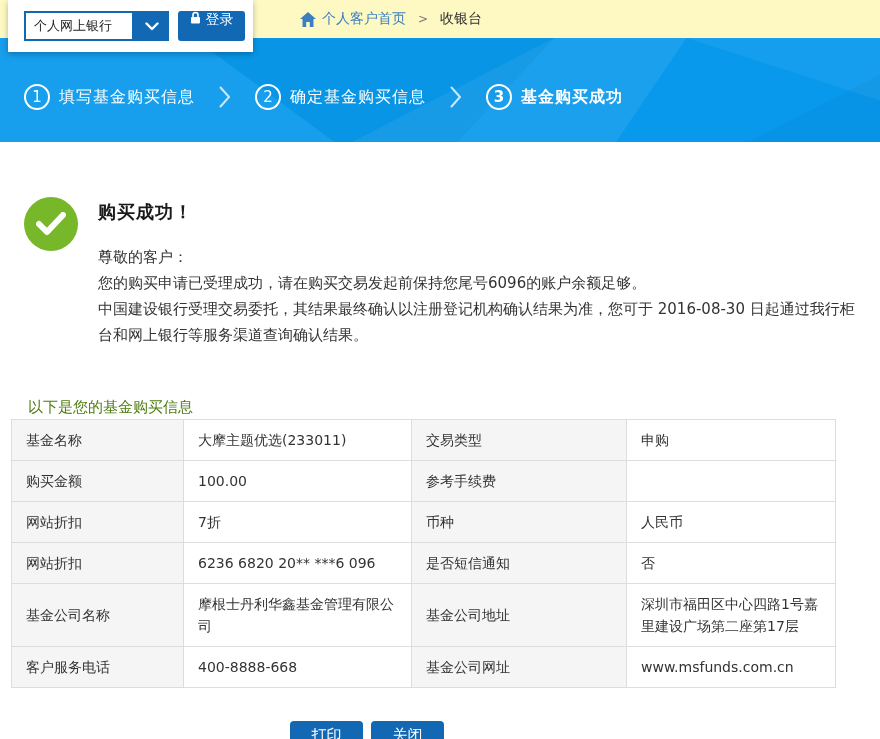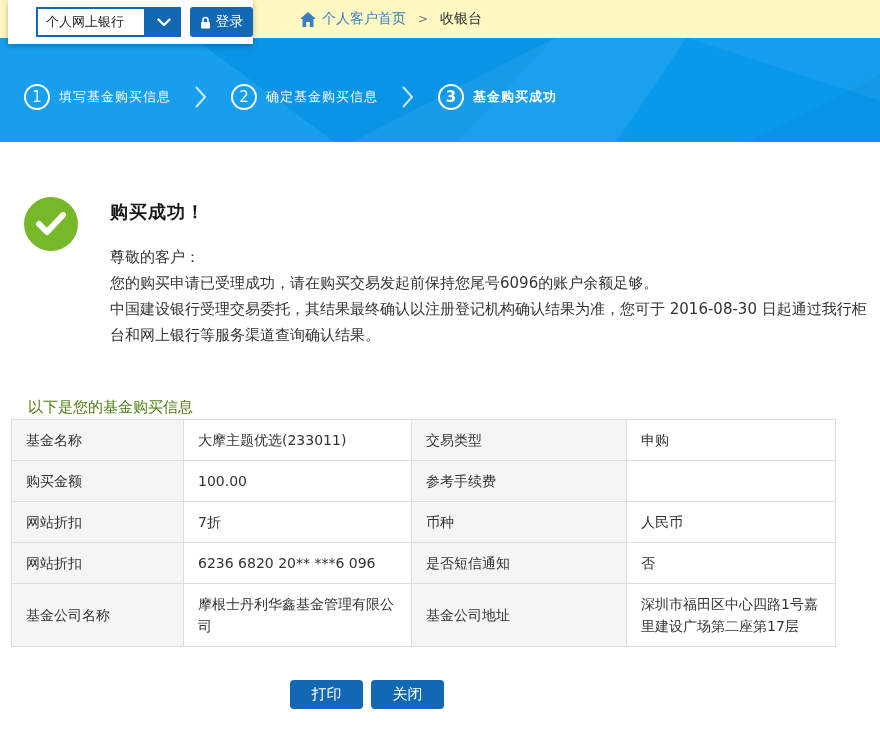--- a/index.html
+++ b/index.html
@@ -27,26 +27,26 @@
   }
   .breadcrumb .home-ic { margin-right:6px; display:flex; align-items:center; }
   .crumb-link { color:#3a7fc1; cursor:pointer; }
   .crumb-sep { color:#777; margin:0 12px; font-size:12px; }
   .crumb-current { color:#333; }
 
   
   .top-widget {
     position:absolute;
     left:8px; top:0;
-    width:245px; height:44px;
+    width:245px; height:52px;
     background:#ffffff;
     box-shadow:0 2px 6px rgba(0,0,0,.28);
     z-index:10;
     display:flex; align-items:center;
-    padding-left:28px;
+    padding-left:16px;
   }
   .select-group { display:flex; height:30px; }
   .select-box {
     width:110px; height:30px;
     border:2px solid #1268b3;
     background:#fff;
     display:flex; align-items:center;
     padding-left:8px;
     font-size:13px; color:#222;
     cursor:pointer;
@@ -56,21 +56,21 @@
     background:#1268b3;
     display:flex; align-items:center; justify-content:center;
     cursor:pointer;
   }
   .login-btn {
     margin-left:9px;
     width:67px; height:30px;
     background:#1268b3;
     border:none; border-radius:3px;
     color:#fff; font-size:14px;
-    display:flex; align-items:center; justify-content:center;
+    display:flex; justify-content:center;
     gap:5px; cursor:pointer;
     font-family:inherit;
   }
 
   
   .band {
     height:104px;
     background:#0999ec;
     position:relative;
     overflow:hidden;
@@ -90,38 +90,38 @@
     padding-top:14px;
   }
   .step { display:flex; align-items:center; color:#fff; }
   .step-circle {
     width:26px; height:26px;
     border:2px solid #fff; border-radius:50%;
     display:flex; align-items:center; justify-content:center;
     font-size:15px; margin-right:9px;
     flex:none;
   }
-  .step-label { font-size:13px; letter-spacing:1px; }
+  .step-label { font-size:16px; letter-spacing:1px; }
   .step.done .step-label, .step.done .step-circle { font-weight:normal; }
   .step.active .step-label, .step.active .step-circle { font-weight:bold; }
   .step-sep { margin:0 24px; display:flex; align-items:center; opacity:.9; }
 
   
   .result {
     display:flex;
     padding:55px 12px 0 24px;
   }
   .check-badge {
     width:54px; height:54px;
     background:#76b82a;
     border-radius:50%;
     flex:none;
     display:flex; align-items:center; justify-content:center;
   }
-  .result-text { margin-left:32px; flex:1; }
+  .result-text { margin-left:20px; flex:1; }
   .result-title {
     font-size:18px; font-weight:bold; color:#1a1a1a;
     margin:3px 0 20px;
     letter-spacing:1px;
   }
   .result-line { font-size:15px; color:#333; line-height:26px; }
 
   
   .section-title {
     margin:50px 0 2px 28px;
@@ -282,19 +282,25 @@
     <td class="val">6236 6820 20** ***6 096</td>
     <td class="lbl">是否短信通知</td>
     <td class="val">否</td>
   </tr>
   <tr>
     <td class="lbl">基金公司名称</td>
     <td class="val">摩根士丹利华鑫基金管理有限公司</td>
     <td class="lbl">基金公司地址</td>
     <td class="val">深圳市福田区中心四路1号嘉里建设广场第二座第17层</td>
   </tr>
+  <tr>
+    <td class="lbl">客户服务电话</td>
+    <td class="val">400-8888-668</td>
+    <td class="lbl">基金公司网址</td>
+    <td class="val">www.msfunds.com.cn</td>
+  </tr>
 </tbody>
   </table>
 
 <div class="actions">
   <button class="action-btn">打印</button>
   <button class="action-btn">关闭</button>
 </div>
 
 </body></html>

